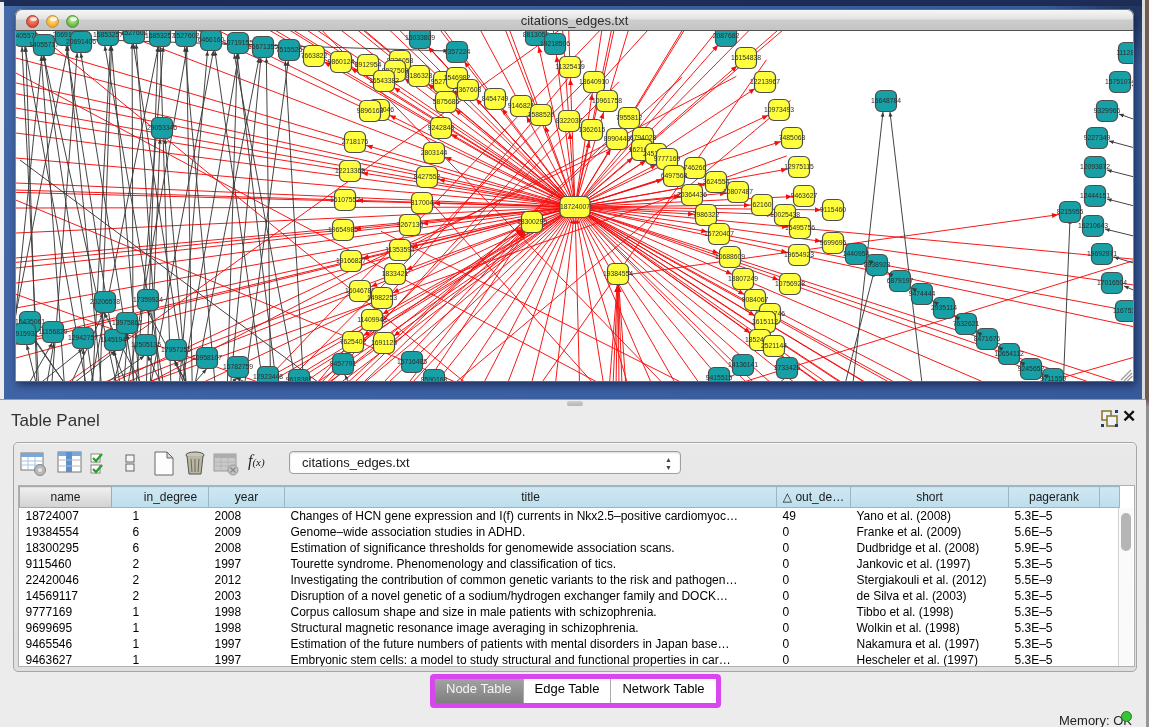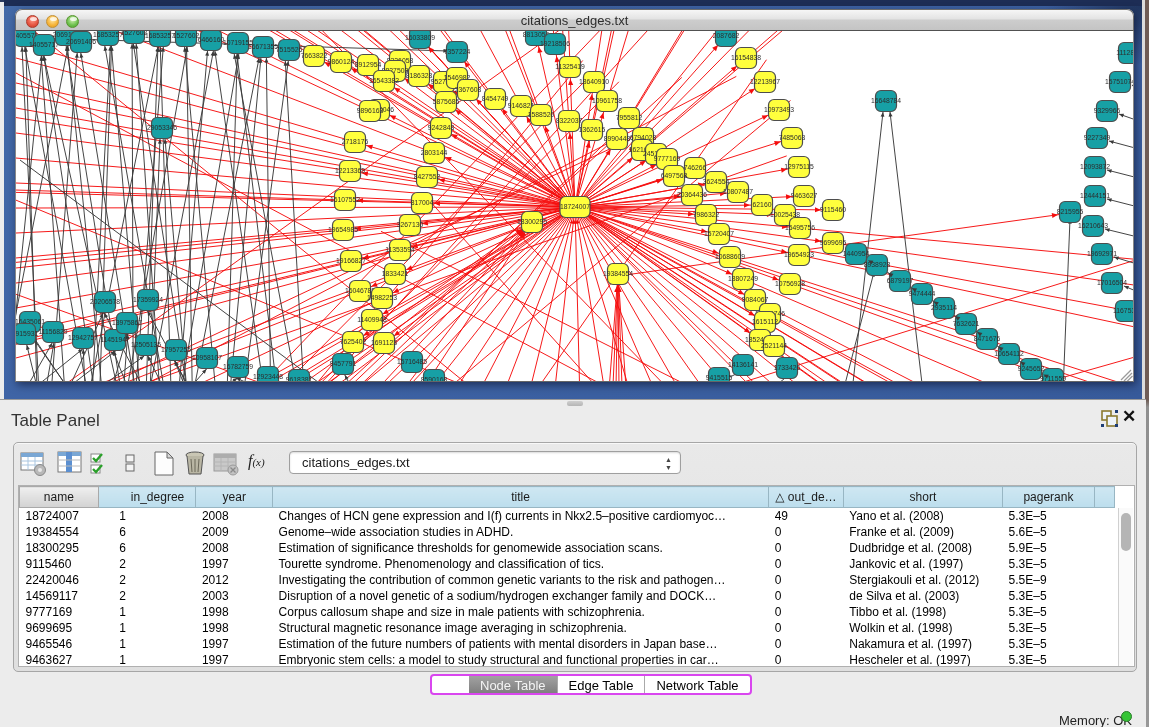--- a/index.html
+++ b/index.html
@@ -47,33 +47,33 @@
   font-size:13px; color:#1a1a1a; line-height:22px; padding-left:12px; }
 #combo .step { position:absolute; right:5px; top:2px; width:13px; height:18px; font-size:7px;
   color:#444; text-align:center; line-height:8px; padding-top:2px;}
 
 #tbl { position:absolute; left:0px; top:0px; width:1096px; border-collapse:collapse;
   font-size:12px; color:#000; table-layout:fixed; background:#fff; }
 #tbl th { height:21px; background:linear-gradient(#cfe7f2,#bcdeed); border:1px solid #98b6c3;
   font-weight:normal; font-size:12px; color:#1a1a1a; overflow:hidden; white-space:nowrap; }
 #tbl th.first { background:linear-gradient(#efefef,#d2d2d2); border-color:#a9a9a9; }
 #tbl td { height:16px; padding:0 0 0 6px; overflow:hidden; white-space:nowrap; border:none; }
-#tbl .c0 { width:78px; } #tbl .c1 { width:97px;padding-left:21px; } #tbl .c2 { width:76px; }
+#tbl .c0 { width:92px; } #tbl .c1 { width:97px;padding-left:21px; } #tbl .c2 { width:76px; }
 #tbl .c3 { width:492px; } #tbl .c4 { width:74px; } #tbl .c5 { width:158px; }
 #tbl .c6 { width:91px; } #tbl .c7 { width:20px; }
 #tblwrap { position:absolute; left:4px; top:42px; width:1117px; height:182px; overflow:hidden;
   background:#fff; border:1px solid #b0b0b0; }
 #vscroll { position:absolute; right:1px; top:22px; width:15px; height:159px; background:#fafafa;
   border-left:1px solid #d0d0d0; }
 #vthumb { position:absolute; left:2px; top:5px; width:10px; height:38px; border-radius:5px;
   background:#b5b5b5; }
 
-#tabs { position:absolute; left:430px; top:274px; height:21px; display:flex;
-  border:2px solid #d946ef; border-radius:4px; overflow:hidden; background:#fff;
-  font-size:13px;padding-left:37px; }
+#tabs { position:absolute; left:430px; top:274px; height:34px; display:flex;
+  border:5px solid #d946ef; border-radius:4px; overflow:hidden; background:#fff;
+  font-size:13px; }
 #tabs div { padding:2px 11px 0 11px; height:100%; }
 #tabs .sel { background:linear-gradient(#a2a2a2,#7f7f7f); color:#f4f4f4; }
 #tabs .mid { border-left:1px solid #aaa; border-right:1px solid #aaa; }
 #memory { position:absolute; left:1059px; top:313px; font-size:13px; color:#222; }
 #memdot { position:absolute; left:1121px; top:311px; width:11px; height:11px; border-radius:50%;
   background:#35c535; border:1px solid #2a7a2a; }
 </style></head>
 <body>
 <div id="stage">
   <div id="topnavy"></div>

